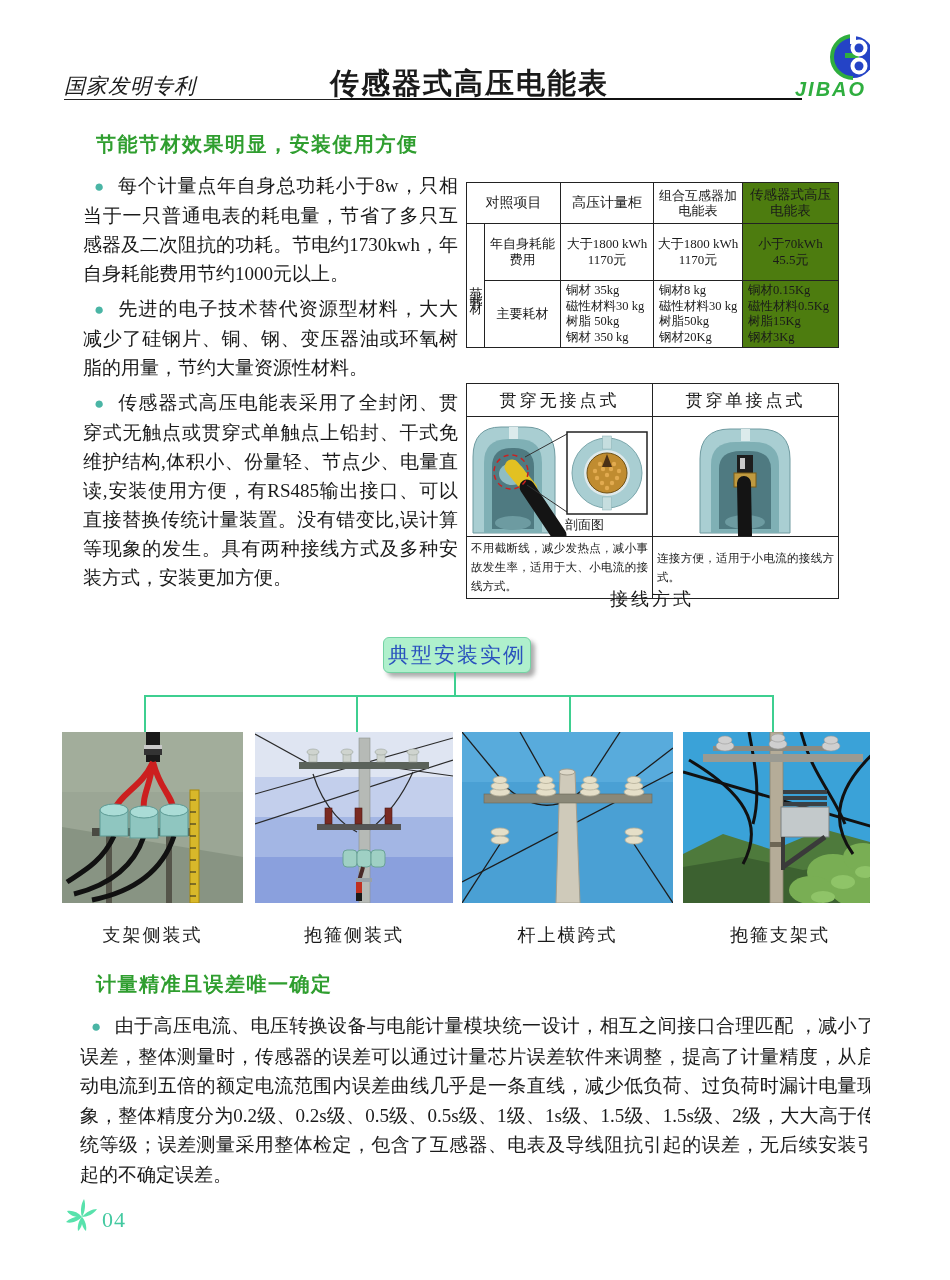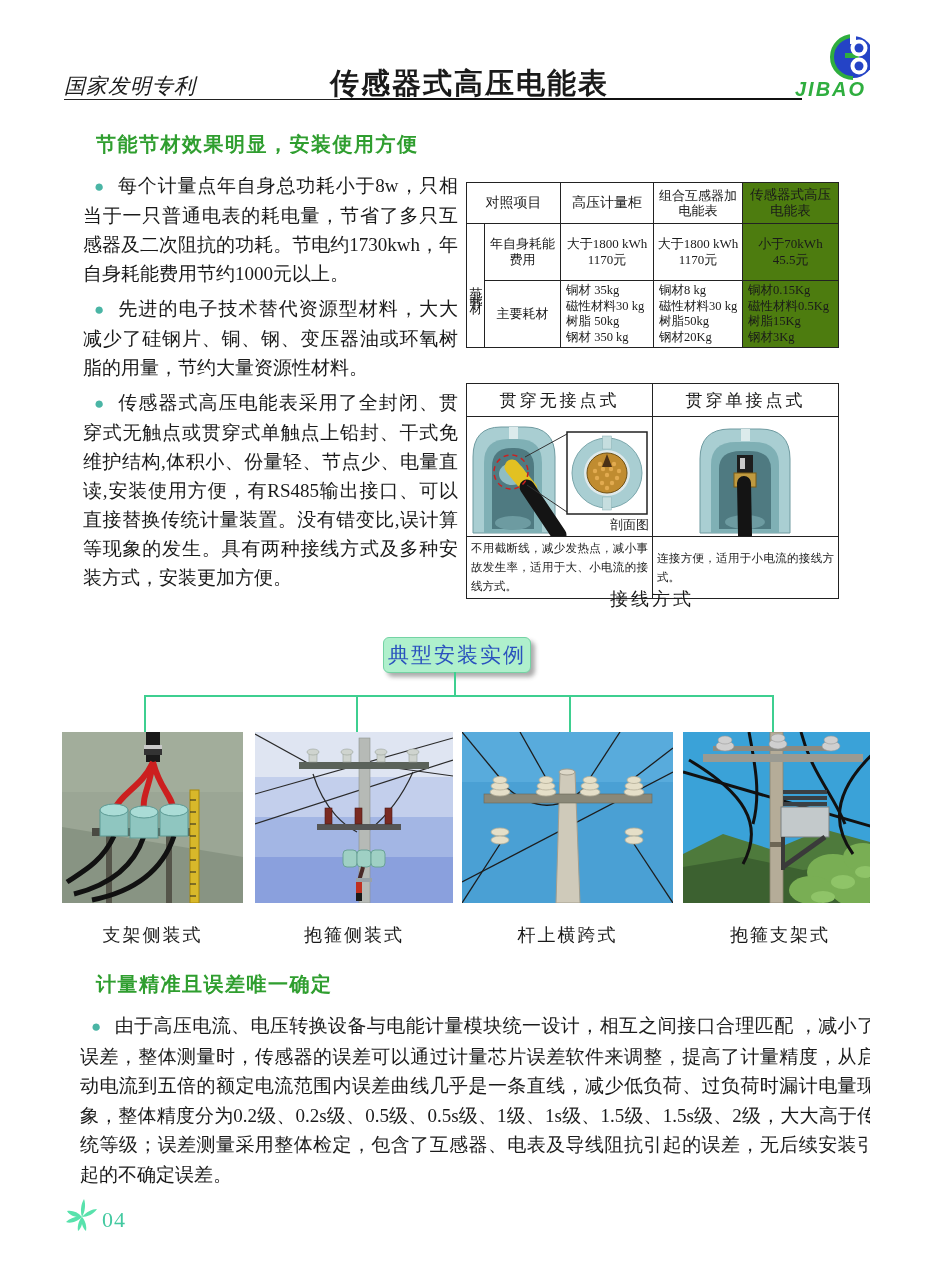--- a/index.html
+++ b/index.html
@@ -43,21 +43,21 @@
   .hl-head { font-weight:bold; font-size:13.5px !important; line-height:16px !important; }
   .v-label { writing-mode:vertical-lr; text-orientation:upright; letter-spacing:5px; font-size:13px; padding:0 !important; }
   .mat { text-align:left !important; padding-left:5px !important; font-size:12.5px !important; line-height:15.5px !important; }
 
   
   .wire-table { position:absolute; left:466px; top:383px; border-collapse:collapse; table-layout:fixed; width:372px; }
   .wire-table th, .wire-table td { border:1px solid #222; vertical-align:middle; }
   .wire-table th { height:30px; font-size:17px; font-weight:normal; letter-spacing:3px; text-align:center; }
   .wire-table .img-cell { padding:0; position:relative; height:119px; background:#fff; }
   .wire-table .img-cell svg { display:block; }
-  .inset-label { position:absolute; left:98px; top:99px; width:84px; text-align:right; font-size:13px; }
+  .inset-label { position:absolute; left:98px; top:99px; width:84px; text-align:left; font-size:13px; }
   .wire-table .note { height:44px; font-size:11.5px; line-height:19px; text-align:justify; padding:2px 4px; }
   .wire-caption { left:466px; top:587px; width:372px; text-align:center; font-size:18px; letter-spacing:3px; }
 
   
   .badge { left:383px; top:637px; width:146px; height:34px; background:#aff0cc; border:1px solid #74d3a4;
            border-radius:6px; box-shadow:4px 4px 4px rgba(70,70,70,.45); text-align:center; line-height:34px;
            font-size:21px; letter-spacing:2px; color:#2a52be; }
   .conn { position:absolute; background:#3ecf90; }
   .photo { position:absolute; top:732px; height:171px; }
   .photo svg { display:block; }

